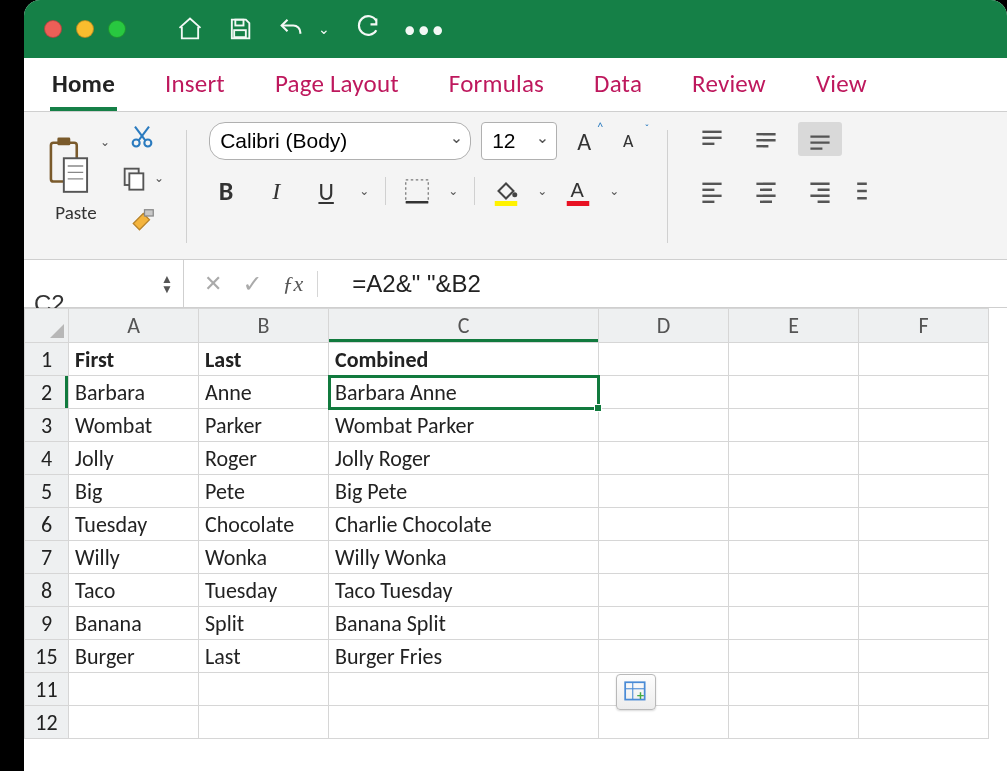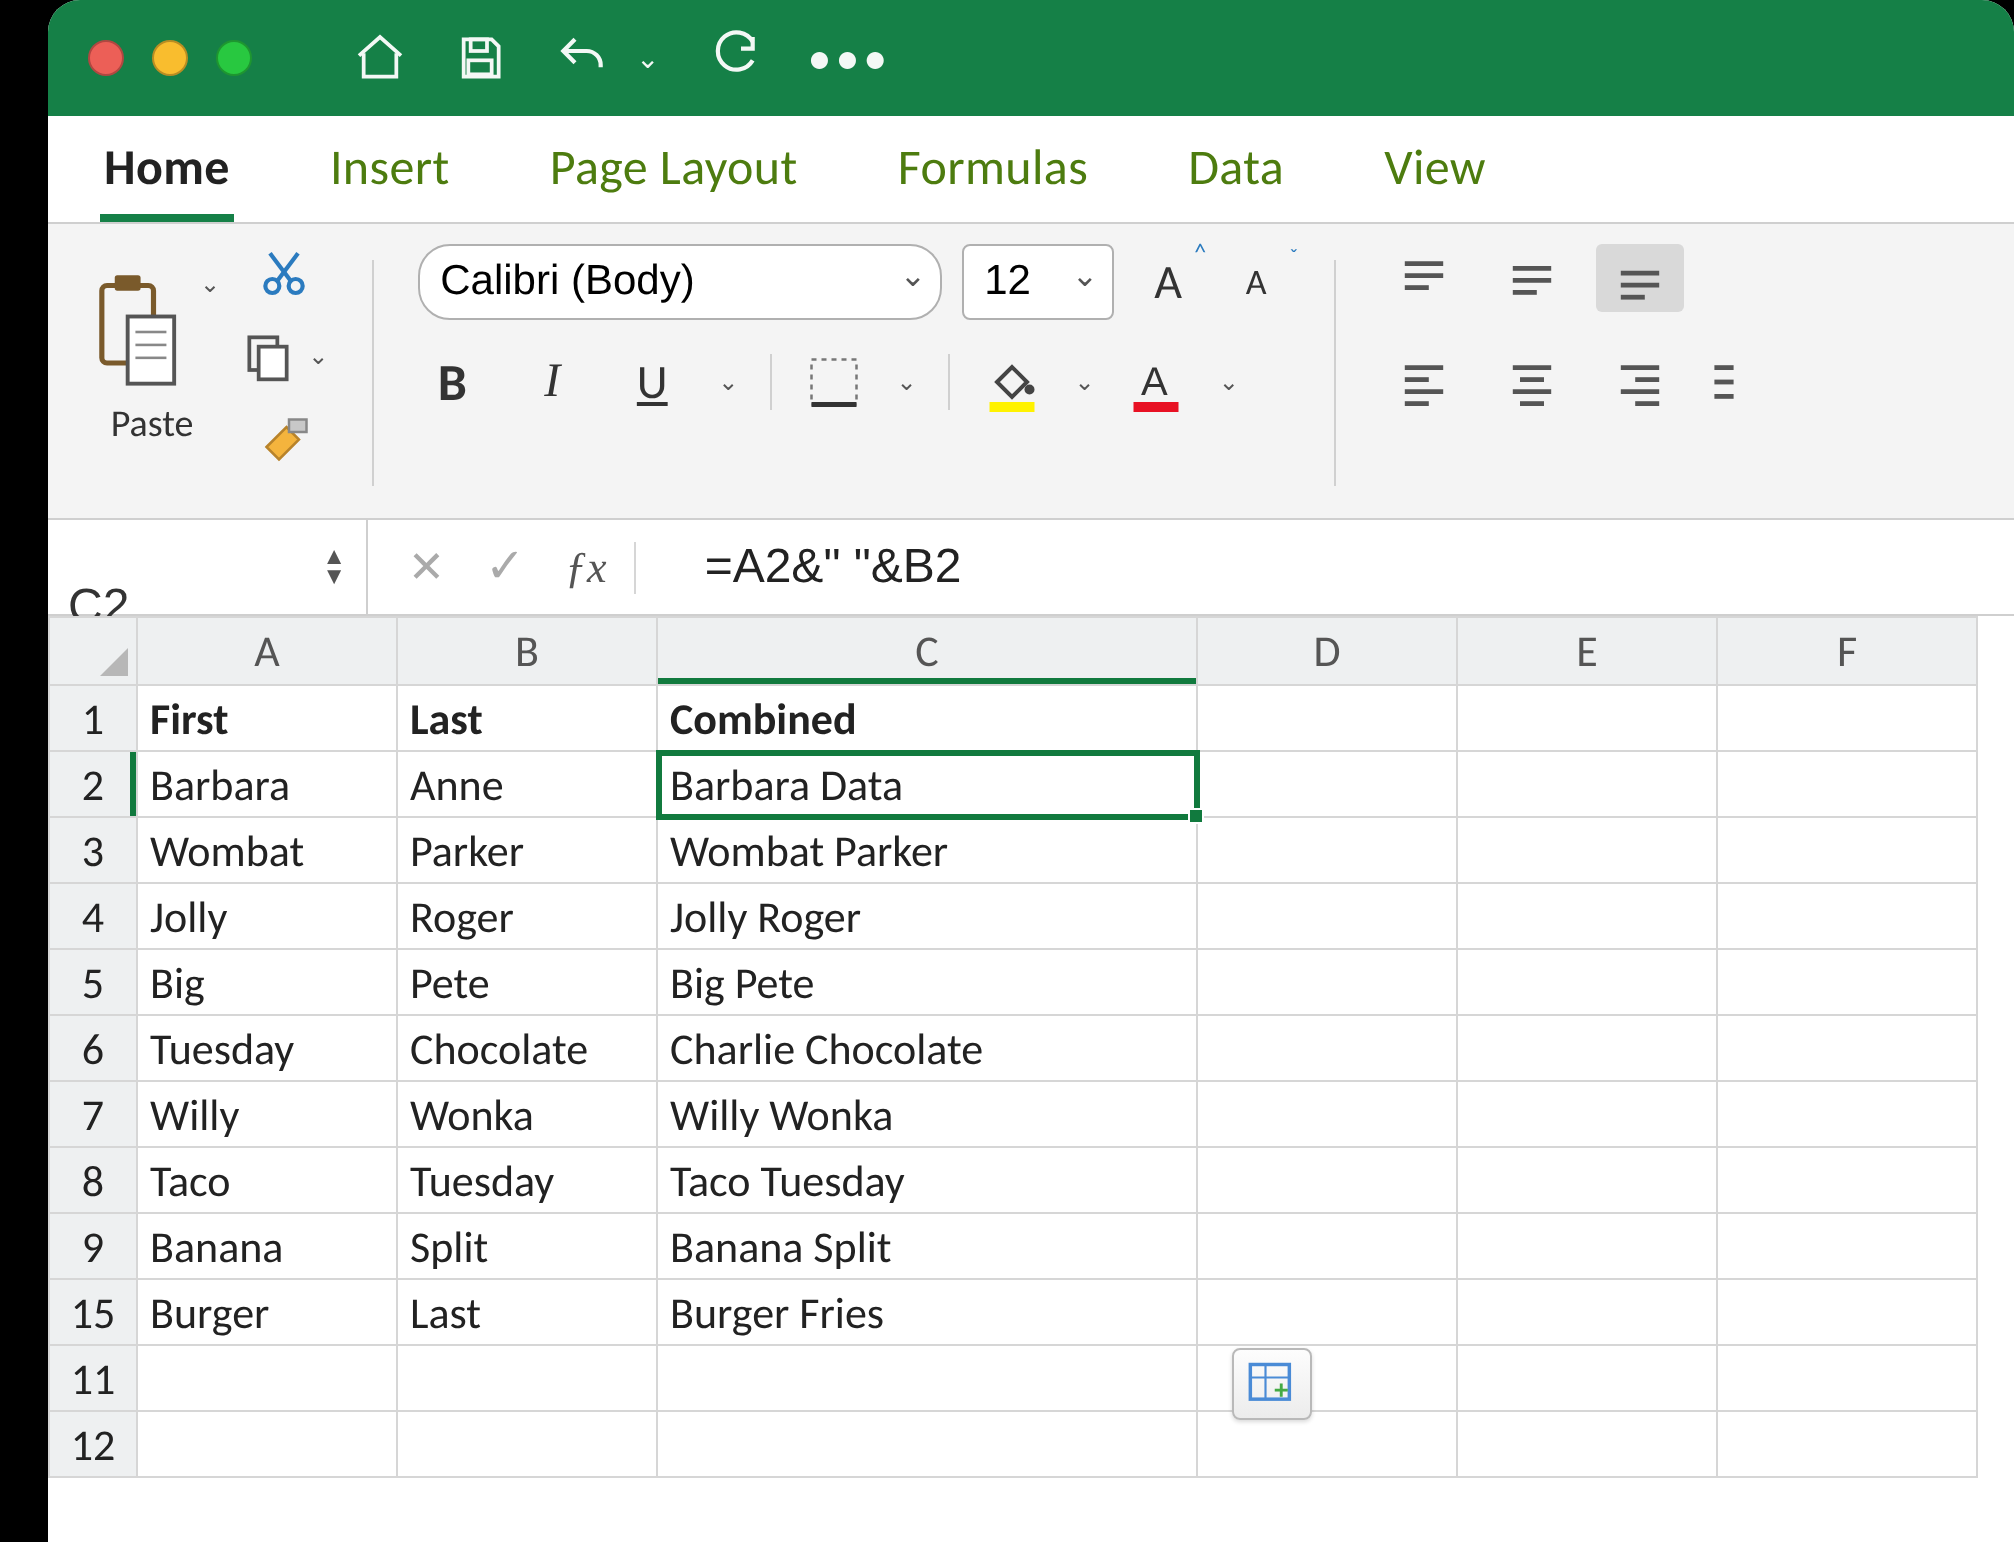--- a/index.html
+++ b/index.html
@@ -42,21 +42,21 @@
     height: 54px;
     display:flex;
     align-items:flex-end;
     padding: 0 26px;
     gap: 46px;
     border-bottom: 1px solid #cfcfcf;
     background:#fff;
   }
   .tab {
     font-size: 25px;
-    color:#4d7c0f;
+    color:#be185d;
     padding: 8px 2px 12px 2px;
     cursor:pointer;
     letter-spacing:0.2px;
   }
   .tab.active {
     font-weight:700;
     color:#222;
     border-bottom: 4px solid #158047;
     padding-bottom:8px;
   }
@@ -231,20 +231,21 @@
     </span>
     <span class="tb-icon" style="font-size:24px;letter-spacing:2px;">•••</span>
   </div>
 
   <div class="tabs">
     <div class="tab active">Home</div>
     <div class="tab">Insert</div>
     <div class="tab">Page Layout</div>
     <div class="tab">Formulas</div>
     <div class="tab">Data</div>
+    <div class="tab">Review</div>
     <div class="tab">View</div>
   </div>
 
   <div class="ribbon">
 
     <div class="group">
       <div class="group-row">
         <div class="paste-block">
           <div class="paste-icon-box">
             <svg width="54" height="62" viewBox="0 0 40 48">
@@ -439,21 +440,21 @@
         <td class="bold">Last</td>
         <td class="bold">Combined</td>
         <td></td>
         <td></td>
         <td></td>
       </tr>
       <tr>
         <th class="rowhdr row-rightline">2</th>
         <td>Barbara</td>
         <td>Anne</td>
-        <td class="active-cell"><span>Barbara Data</span><span class="fill-handle"></span></td>
+        <td class="active-cell"><span>Barbara Anne</span><span class="fill-handle"></span></td>
         <td></td>
         <td></td>
         <td></td>
       </tr>
       <tr>
         <th class="rowhdr">3</th>
         <td>Wombat</td>
         <td>Parker</td>
         <td>Wombat Parker</td>
         <td></td>

